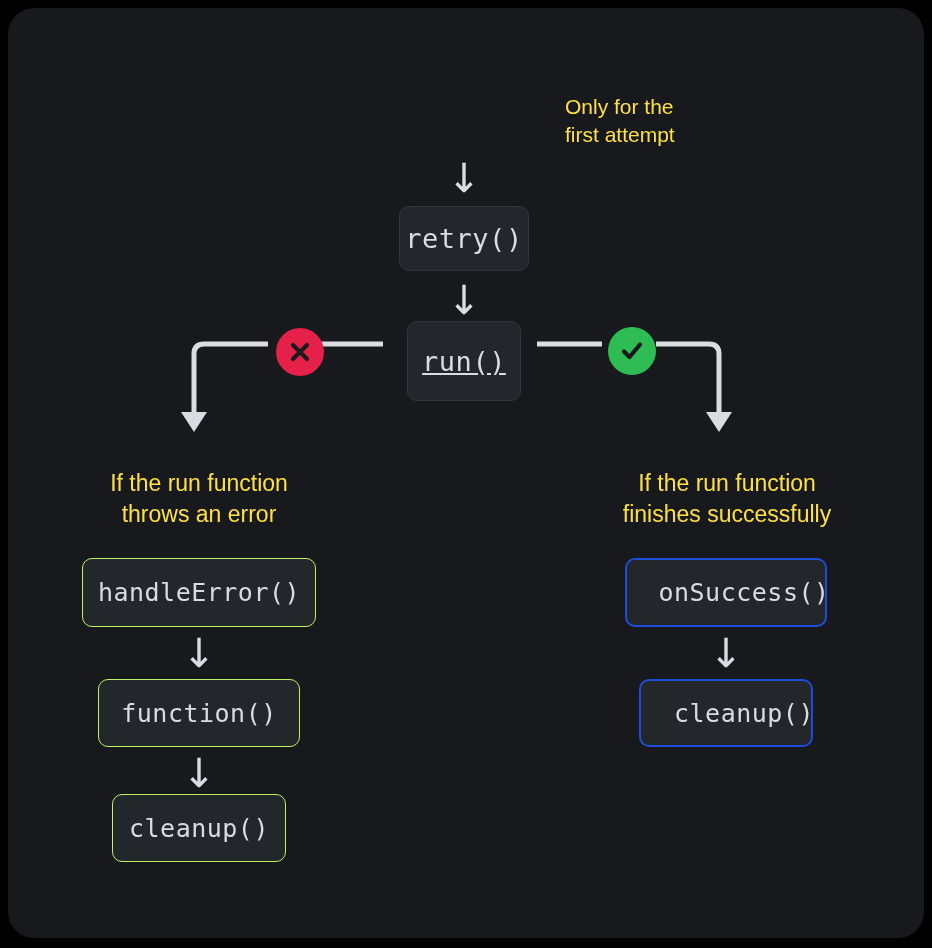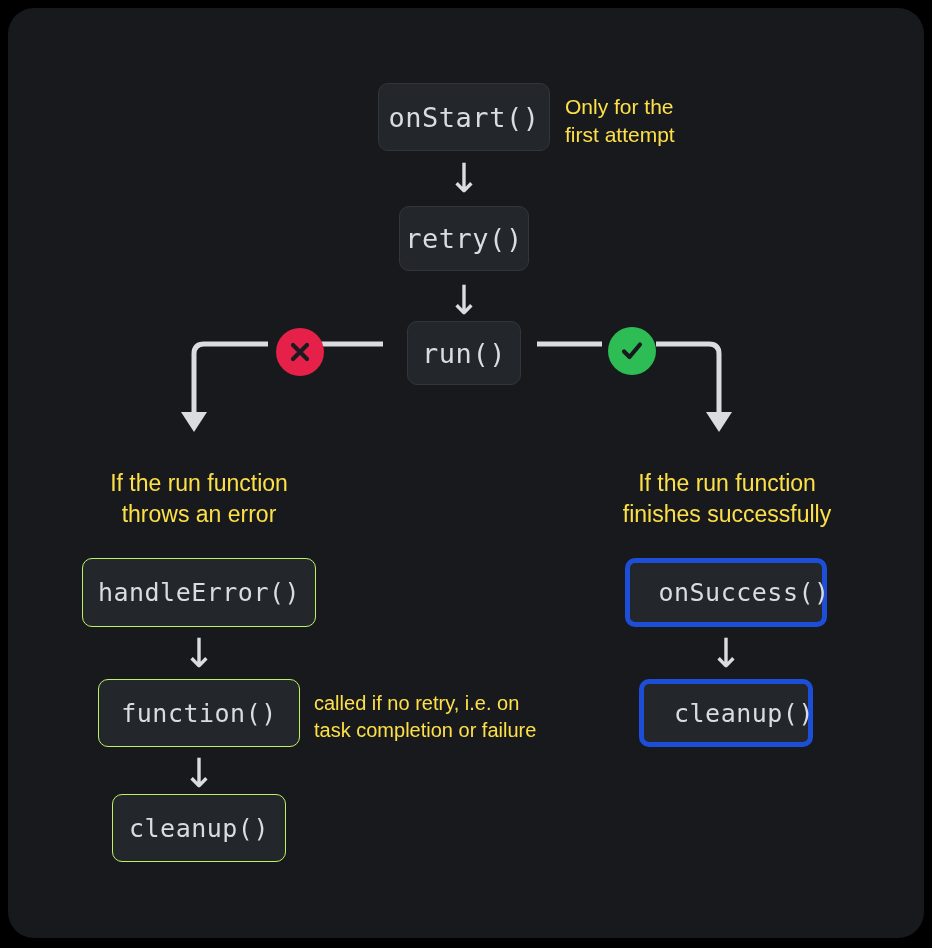--- a/index.html
+++ b/index.html
@@ -38,27 +38,27 @@
     letter-spacing: 0.5px;
     white-space: nowrap;
   }
   .node.plain {
     border: 1px solid #32363C;
   }
   .node.err {
     border: 1px solid #bef264;
   }
   .node.ok {
-    border: 5px solid #1d4ed8;
+    border: 2px solid #1d4ed8;
     padding-left: 36px;
   }
 
   #node-onstart { left: 370px; top: 75px;  width: 172px; height: 68px; font-size: 27px; }
   #node-init    { left: 391px; top: 198px; width: 130px; height: 65px; font-size: 27px; }
-  #node-run     { left: 399px; top: 313px; width: 114px; height: 64px; font-size: 27px; }
+  #node-run     { left: 399px; top: 313px; width: 114px; height: 80px; font-size: 27px; text-decoration: underline; }
 
   #node-handleerror { left: 74px;  top: 550px; width: 234px; height: 69px; font-size: 25px; }
   #node-onfailure   { left: 90px;  top: 671px; width: 202px; height: 68px; font-size: 25px; }
   #node-cleanup-err { left: 104px; top: 786px; width: 174px; height: 68px; font-size: 25px; }
 
   #node-onsuccess   { left: 617px; top: 550px; width: 202px; height: 69px; font-size: 25px; }
   #node-cleanup-ok  { left: 631px; top: 671px; width: 174px; height: 68px; font-size: 25px; }
 
   
   .arrow-down {
@@ -124,21 +124,20 @@
 
     <path d="M 260 336 L 196 336 Q 186 336 186 346 L 186 408" fill="none" stroke="#D9DCE1" stroke-width="5" stroke-linecap="butt"></path>
     <polygon points="186,424 173,404 199,404" fill="#D9DCE1"></polygon>
 
     <line x1="529" y1="336" x2="594" y2="336" stroke="#D9DCE1" stroke-width="5" stroke-linecap="butt"></line>
 
     <path d="M 648 336 L 701 336 Q 711 336 711 346 L 711 408" fill="none" stroke="#D9DCE1" stroke-width="5" stroke-linecap="butt"></path>
     <polygon points="711,424 698,404 724,404" fill="#D9DCE1"></polygon>
   </svg>
 
-  <div class="node plain" id="node-onstart">onStart()</div>
 
   <div class="caption" id="caption-onstart">Only for the
 first attempt</div>
 
   <div class="arrow-down" id="arrow-onstart-init">↓</div>
 
   <div class="node plain" id="node-init">retry()</div>
 
   <div class="arrow-down" id="arrow-init-run">↓</div>
 
@@ -158,22 +157,20 @@
 
   <div class="caption" id="caption-error">If the run function
 throws an error</div>
 
   <div class="node err" id="node-handleerror">handleError()</div>
 
   <div class="arrow-down" id="arrow-he-of">↓</div>
 
   <div class="node err" id="node-onfailure">function()</div>
 
-  <div class="caption" id="caption-onfailure">called if no retry, i.e. on
-task completion or failure</div>
 
   <div class="arrow-down" id="arrow-of-cl">↓</div>
 
   <div class="node err" id="node-cleanup-err">cleanup()</div>
 
   <div class="caption" id="caption-success">If the run function
 finishes successfully</div>
 
   <div class="node ok" id="node-onsuccess">onSuccess()</div>
 

